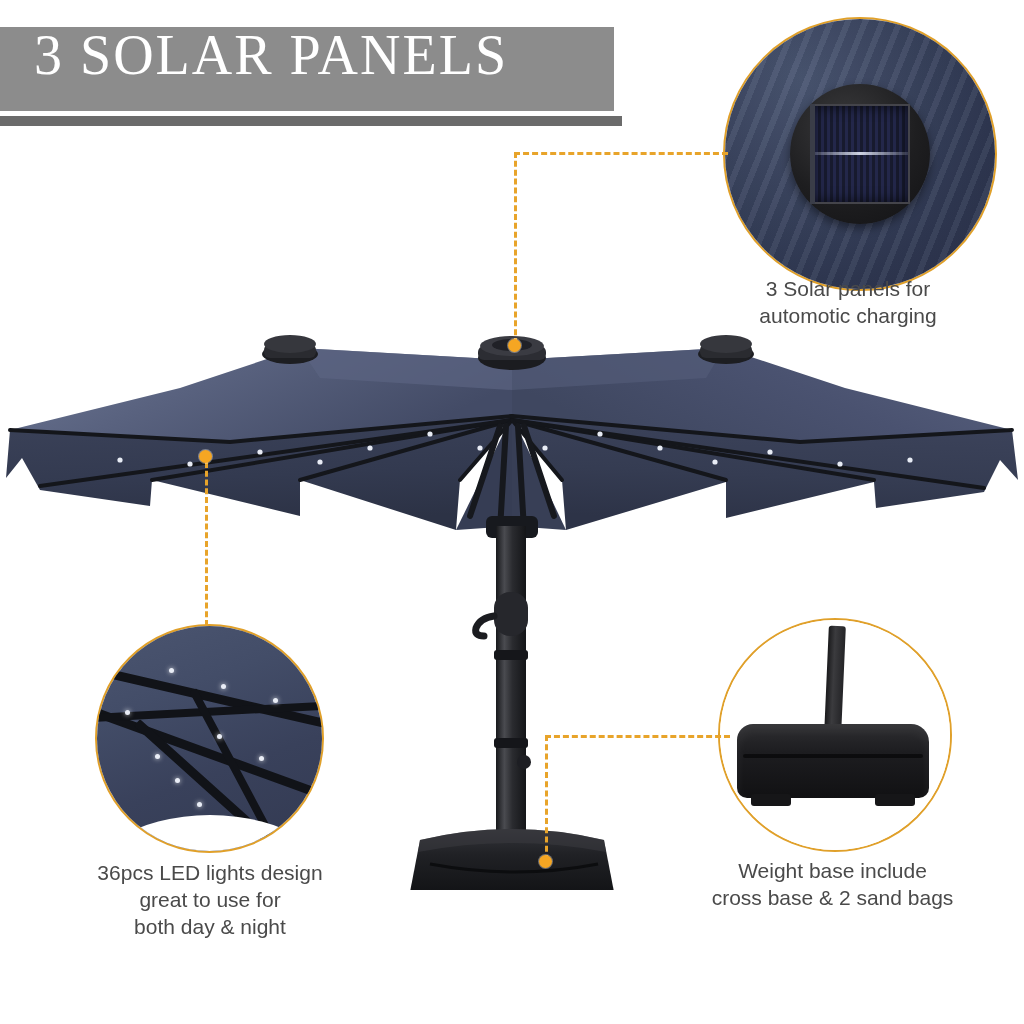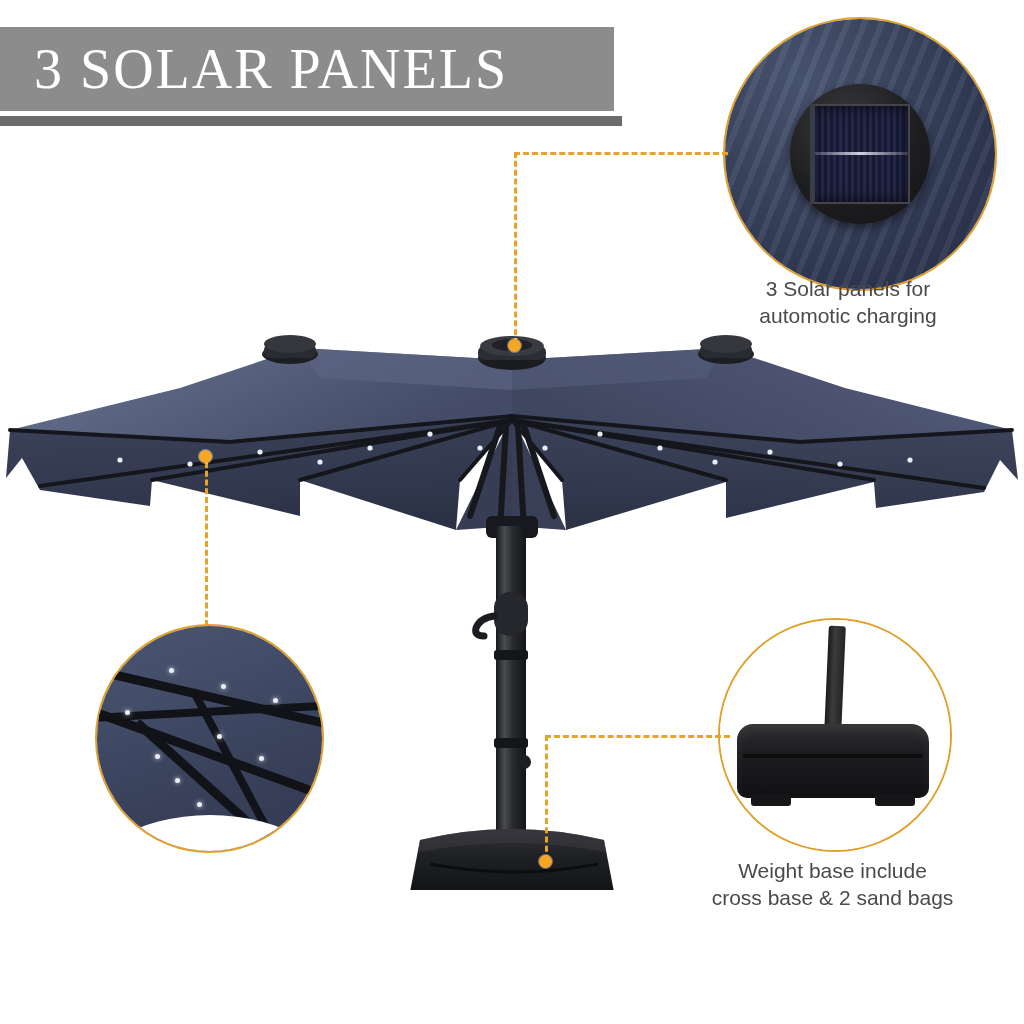--- a/index.html
+++ b/index.html
@@ -9,21 +9,21 @@
     font-family:"Liberation Sans", sans-serif;
     overflow:hidden;
     position:relative;
   }
   #stage{position:absolute;inset:0;width:1024px;height:1024px;}
 
   
   #header-banner{
     position:absolute;left:0;top:27px;width:614px;height:84px;
     background:#8c8c8c;
-    display:flex;align-items:center;
+    display:flex;
   }
   #header-title{
     font-family:"Liberation Serif", serif;
     color:#ffffff;
     font-size:56px;
     letter-spacing:2px;
     padding-left:34px;
     line-height:1;
     white-space:nowrap;
   }
@@ -320,20 +320,23 @@
       <div class="led-dot" style="left:124px;top:58px;"></div>
       <div class="led-dot" style="left:176px;top:72px;"></div>
       <div class="led-dot" style="left:28px;top:84px;"></div>
       <div class="led-dot" style="left:120px;top:108px;"></div>
       <div class="led-dot" style="left:162px;top:130px;"></div>
       <div class="led-dot" style="left:58px;top:128px;"></div>
       <div class="led-dot" style="left:78px;top:152px;"></div>
       <div class="led-dot" style="left:100px;top:176px;"></div>
     </div>
   </div>
+  <div id="callout-led-caption" class="callout-caption">36pcs LED lights design
+great to use for
+both day &amp; night</div>
 
   <div class="dash-v" style="left:205px;top:462px;height:164px;"></div>
   <div class="pin-dot" style="left:199px;top:450px;"></div>
 
   <div id="callout-base-circle" class="callout-circle">
     <div class="photo base-canvas">
       <div class="base-pole"></div>
       <div class="base-body">
         <div class="base-foot" style="left:14px;"></div>
         <div class="base-foot" style="right:14px;"></div>

